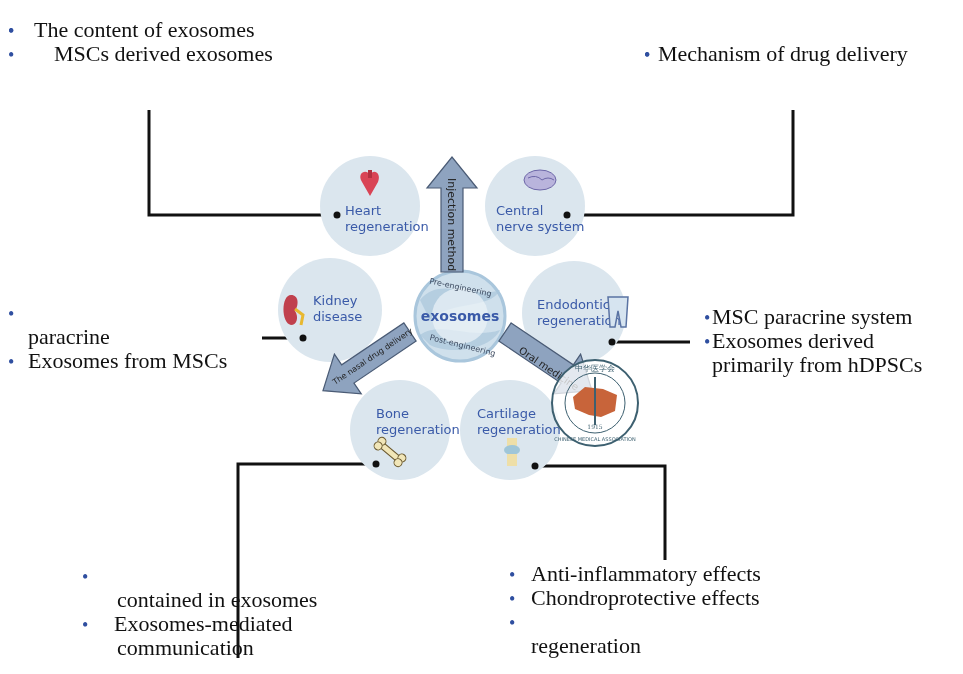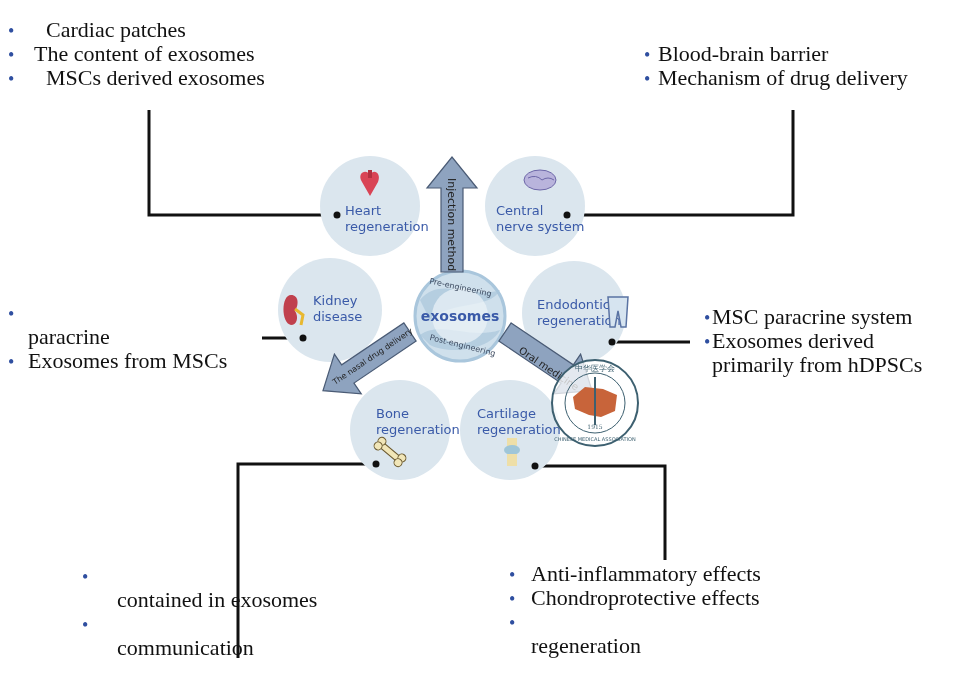--- a/index.html
+++ b/index.html
@@ -111,42 +111,42 @@
     <circle r="30" fill="none" stroke="#3d6070" stroke-width="1"></circle>
     <path d="M-22,-6 L-10,-16 L8,-14 L22,-8 L20,8 L6,14 L-6,12 L-20,6 Z" fill="#c8643a"></path>
     <path d="M0,-26 L0,22" stroke="#3d6070" stroke-width="2"></path>
     <text x="0" y="-32" text-anchor="middle" font-size="8" fill="#3d6070" font-family="DejaVu Sans, sans-serif">中华医学会</text>
     <text x="0" y="26" text-anchor="middle" font-size="6" fill="#3d6070" font-family="DejaVu Serif, serif">1915</text>
     <text x="0" y="38" text-anchor="middle" font-size="5" fill="#3d6070" font-family="DejaVu Sans, sans-serif">CHINESE MEDICAL ASSOCIATION</text>
   </g>
 </svg>
 
 <ul class="bullets" style="left:22px; top:18px;">
-  <li><span class="dot" style="left:-14px;top:1px;">•</span><span style="margin-left:24px;">Cardiac patches</span></li>
+  <li><span class="dot" style="left:-14px;top:1px;">•</span></li>
   <li><span class="dot" style="left:-14px;top:1px;">•</span><span style="margin-left:12px;">The content of exosomes</span></li>
-  <li><span class="dot" style="left:-14px;top:1px;">•</span><span style="margin-left:24px;">MSCs derived exosomes</span></li>
+  <li><span class="dot" style="left:-14px;top:1px;">•</span><span style="margin-left:32px;">MSCs derived exosomes</span></li>
 </ul>
 
 <ul class="bullets" style="left:658px; top:42px;">
-  <li><span class="dot" style="left:-14px;top:1px;">•</span><span>Blood-brain barrier</span></li>
+  <li><span class="dot" style="left:-14px;top:1px;">•</span></li>
   <li><span class="dot" style="left:-14px;top:1px;">•</span><span>Mechanism of drug delivery</span></li>
 </ul>
 
 <ul class="bullets" style="left:28px; top:301px;">
   <li><span class="dot" style="left:-20px;top:1px;">•</span><br><span>paracrine</span></li>
   <li><span class="dot" style="left:-20px;top:1px;">•</span><span>Exosomes from MSCs</span></li>
 </ul>
 
 <ul class="bullets" style="left:712px; top:305px;">
   <li><span class="dot" style="left:-8px;top:1px;">•</span><span>MSC paracrine system</span></li>
   <li><span class="dot" style="left:-8px;top:1px;">•</span><span>Exosomes derived</span><br><span>primarily from hDPSCs</span></li>
 </ul>
 
 <ul class="bullets" style="left:114px; top:564px;">
   <li><span class="dot" style="left:-32px;top:1px;">•</span><br><span style="margin-left:3px;text-align:right;">contained in exosomes</span></li>
-  <li><span class="dot" style="left:-32px;top:1px;">•</span><br><span style="margin-left:3px;">communication</span></li>
+  <li><span class="dot" style="left:-32px;top:1px;">•</span><span>Exosomes-mediated</span><br><span style="margin-left:3px;">communication</span></li>
 </ul>
 
 <ul class="bullets" style="left:531px; top:562px;">
   <li><span class="dot" style="left:-22px;top:1px;">•</span><span>Anti-inflammatory effects</span></li>
   <li><span class="dot" style="left:-22px;top:1px;">•</span><span>Chondroprotective effects</span></li>
   <li><span class="dot" style="left:-22px;top:1px;">•</span><br><span>regeneration</span></li>
 </ul>
 
 </body></html>

